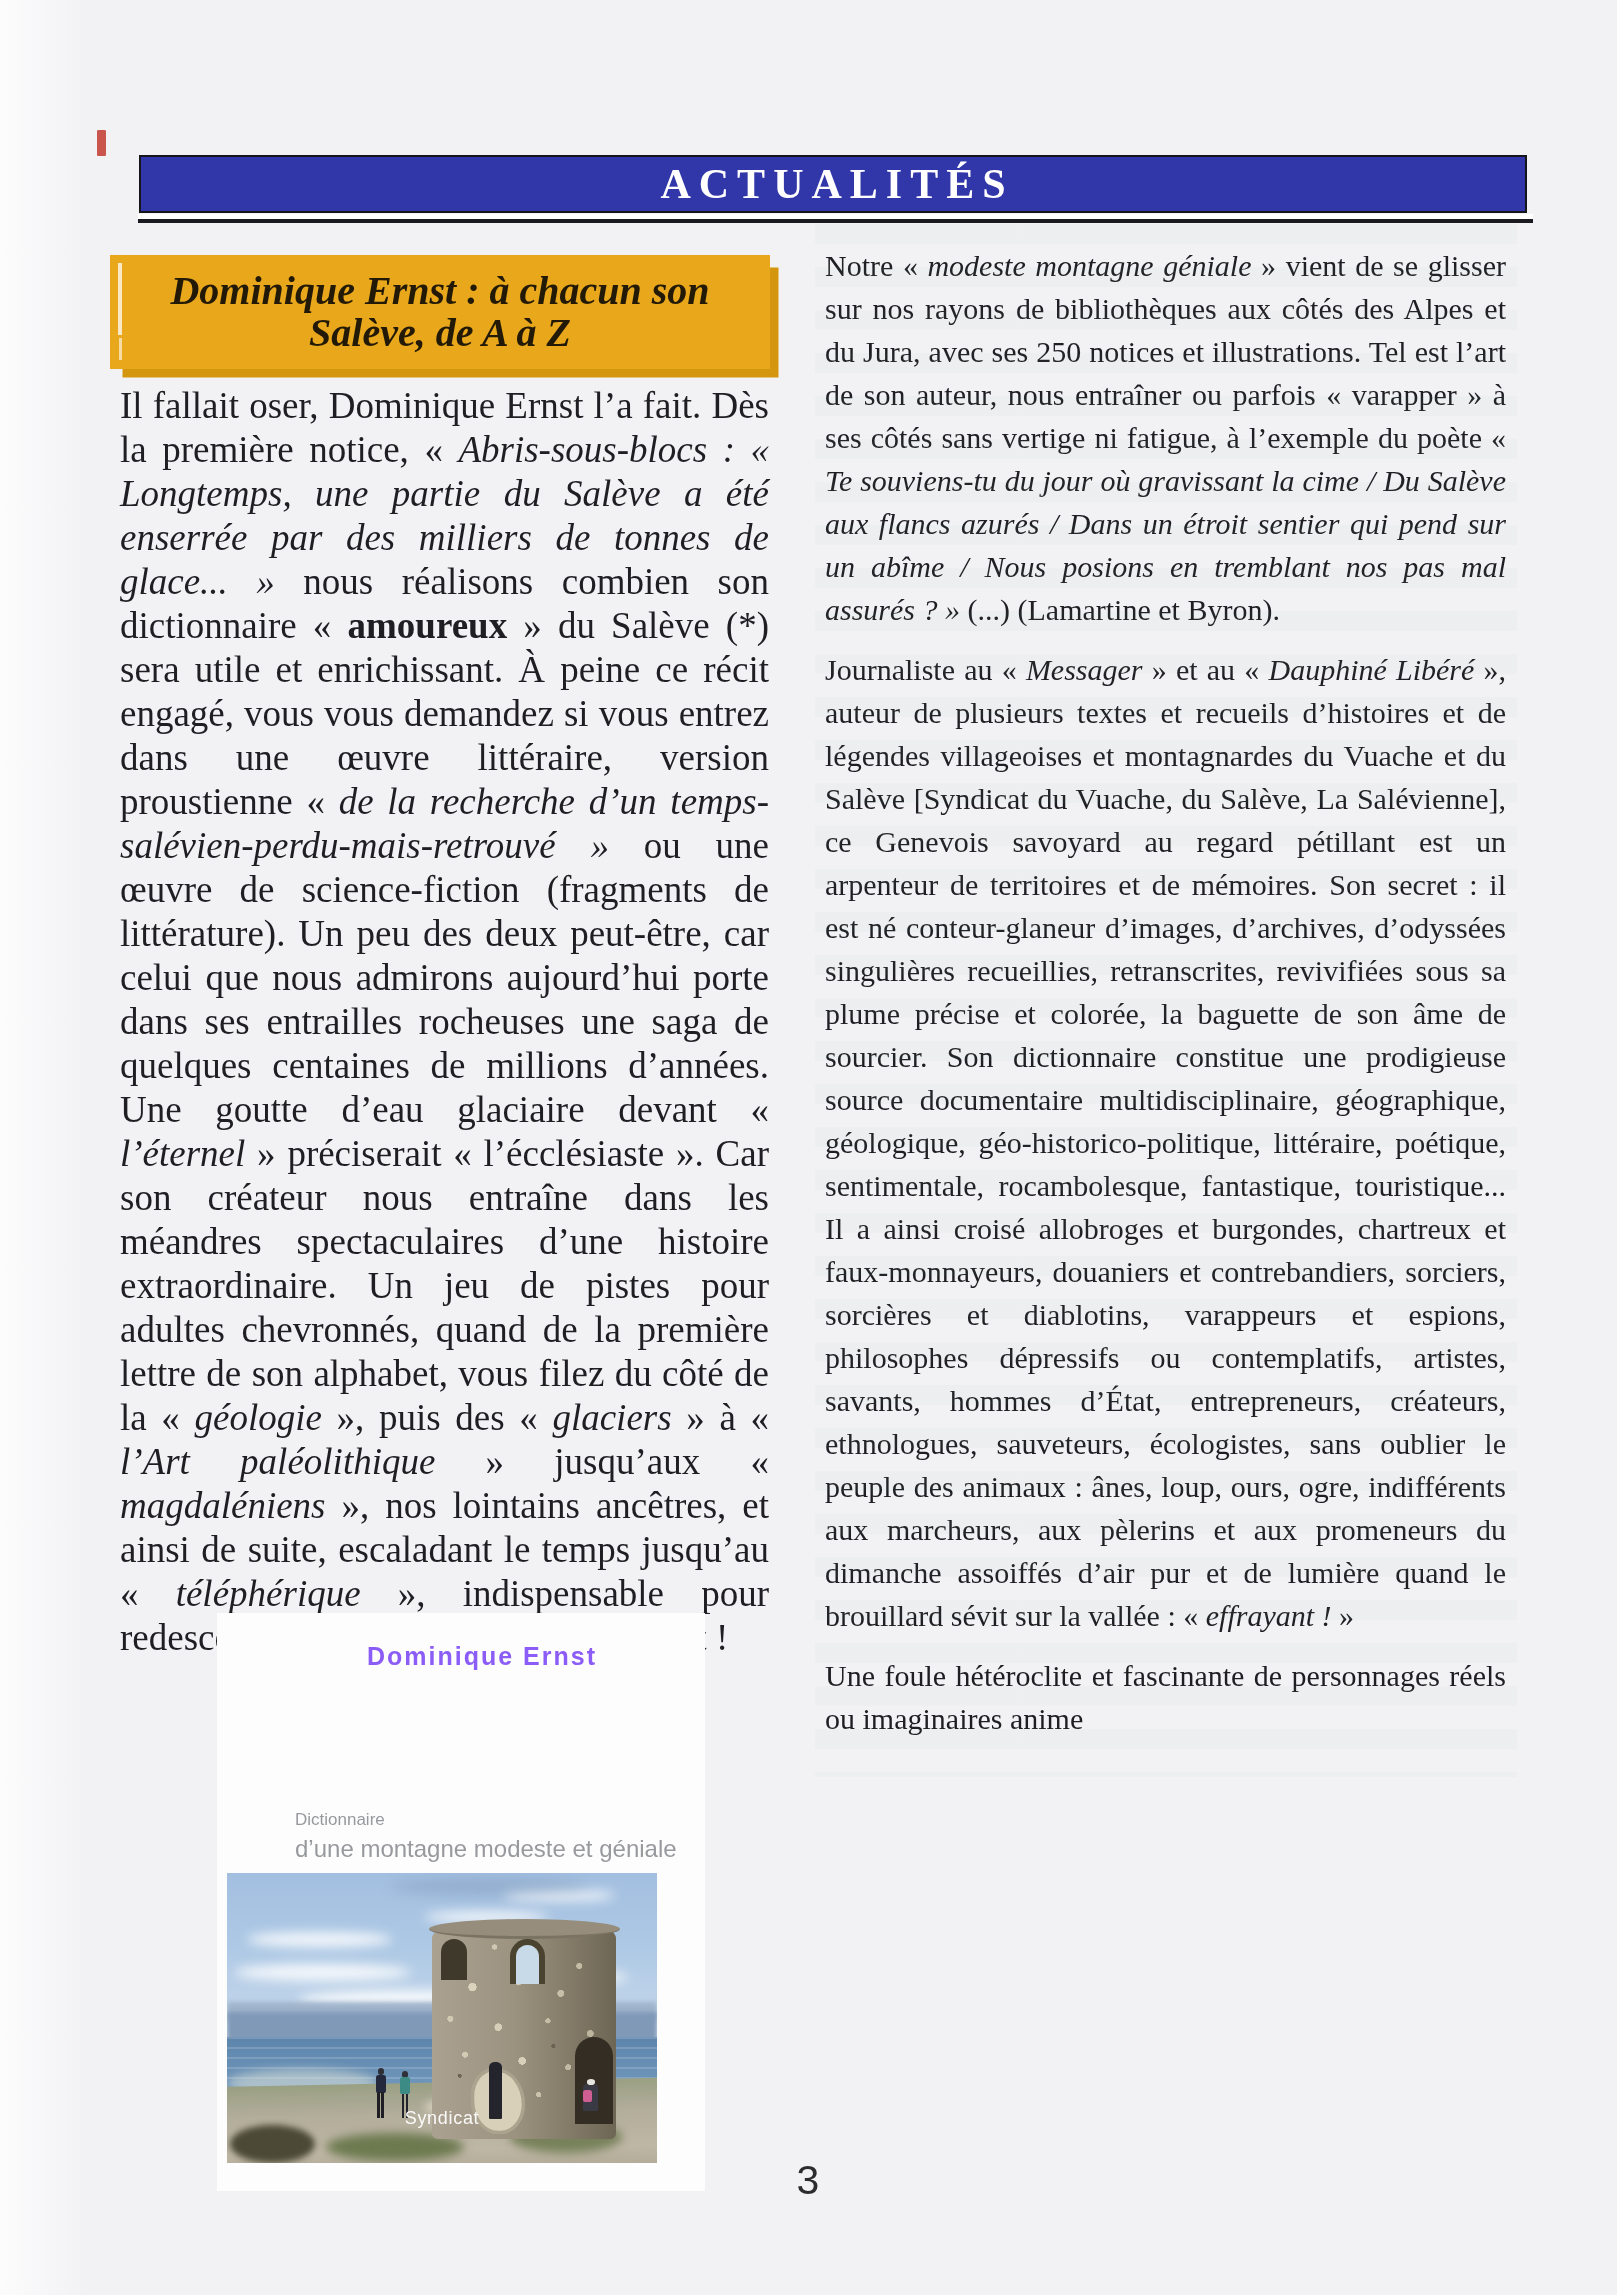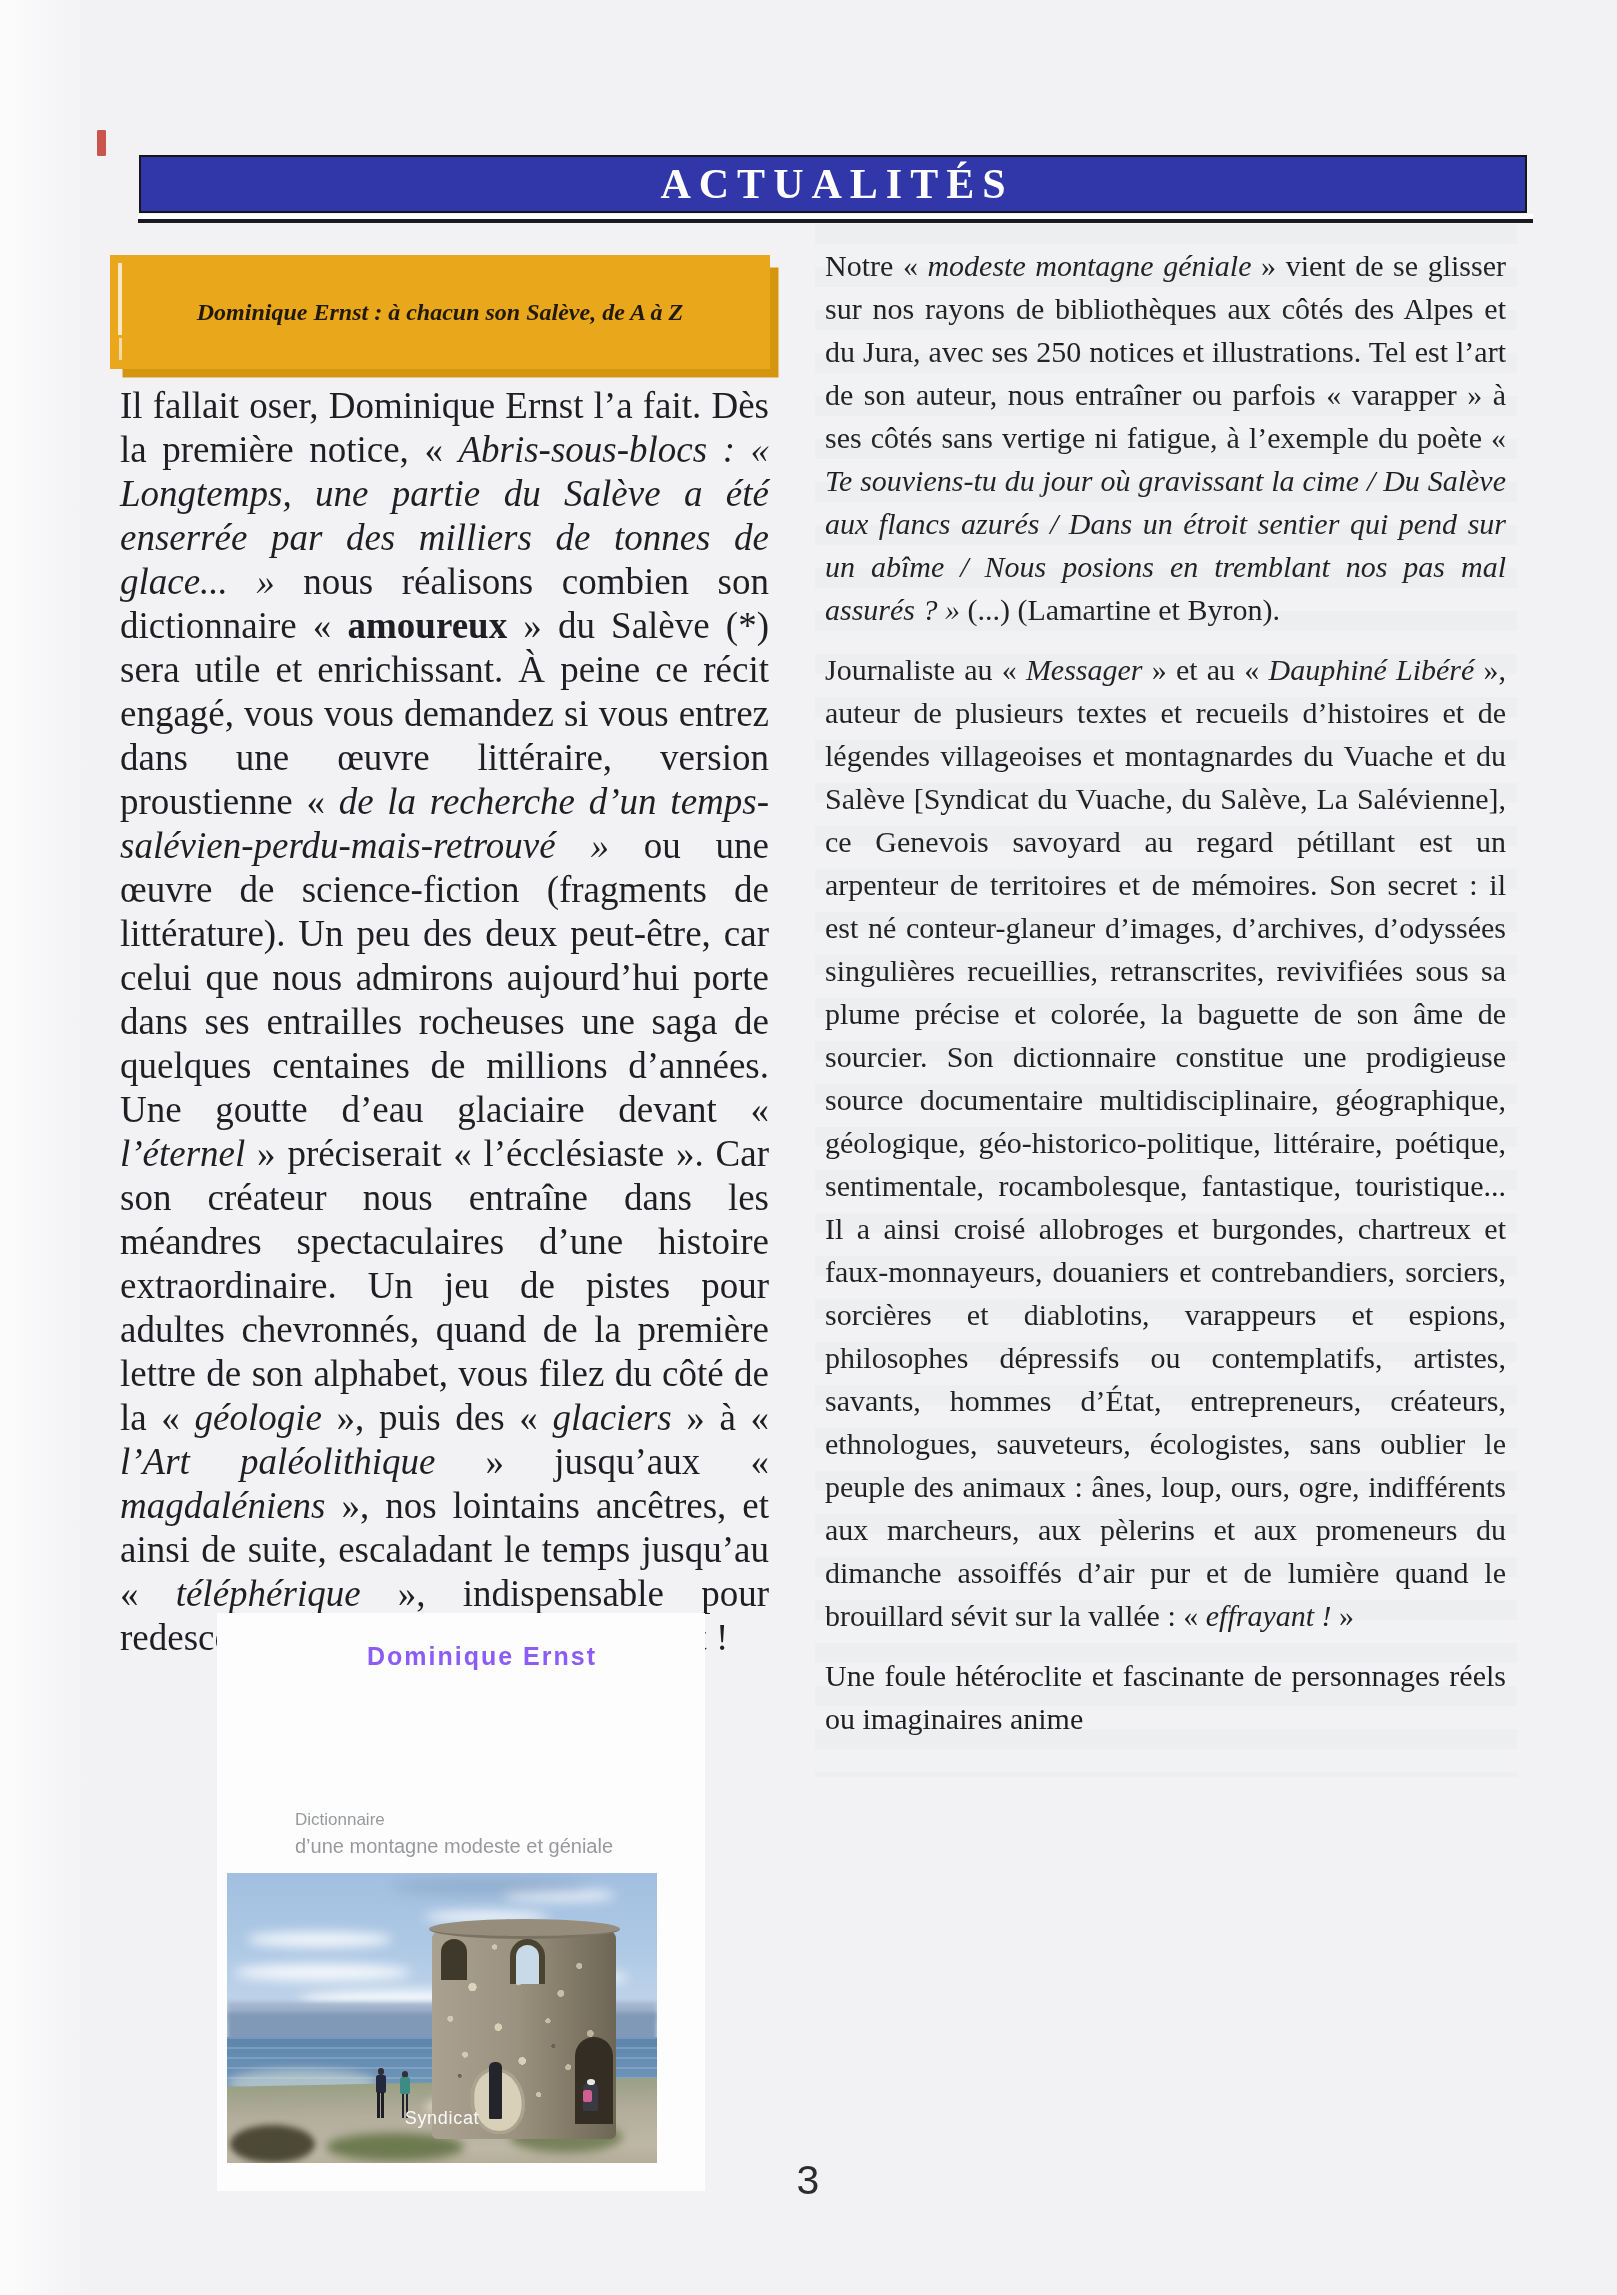--- a/index.html
+++ b/index.html
@@ -18,21 +18,21 @@
   .banner::after{content:'';position:absolute;left:-2.6px;right:-8px;top:calc(100% + 2.6px);height:5.3px;
           background:#fff;border-bottom:4.6px solid #1a1a20;}
   .banner-title{color:#ffffff;font-weight:bold;font-size:42px;letter-spacing:8px;padding-left:8px;}
 
   
   .headline-box{position:absolute;left:110px;top:255px;width:660px;height:114px;background:#e9a71c;
           box-shadow:10.5px 10.5px 0 -2px #d4960e;display:flex;align-items:center;justify-content:center;
           text-align:center;padding:0 18.4px;box-sizing:border-box;}
   .headline-box::before{content:'';position:absolute;left:8px;top:8px;width:4px;height:72px;background:rgba(255,255,255,.75);}
   .headline-box::after{content:'';position:absolute;left:8.5px;bottom:9.2px;width:3.3px;height:22.3px;background:rgba(255,255,255,.6);}
-  .headline{font-size:24px;font-weight:bold;font-style:italic;color:#221a06;line-height:42px;text-align:center;}
+  .headline{font-size:40px;font-weight:bold;font-style:italic;color:#221a06;line-height:42px;text-align:center;}
 
   
   .col{position:absolute;text-align:justify;}
   .col .para{margin:0 0 17px 0;}
   .left{left:120px;top:384px;width:649px;font-size:37px;line-height:44px;}
   .right{left:825px;top:244px;width:681px;font-size:30px;line-height:43px;}
   .right::before{content:'';position:absolute;inset:-20px -10.5px;pointer-events:none;
       background:repeating-linear-gradient(180deg,rgba(120,158,135,.045) 0 20px,rgba(0,0,0,0) 20px 43px);}
   .it{font-style:italic;}
   .bd{font-weight:bold;}
@@ -41,21 +41,21 @@
   .cover{position:absolute;left:217px;top:1613px;width:488px;height:578px;background:#fdfdfe;}
   .cover-author{position:absolute;left:0;right:108px;top:29px;text-align:right;
       font-family:"Liberation Sans",sans-serif;font-weight:bold;font-size:25px;letter-spacing:2px;color:#8b5cf6;}
   .cover-title1{position:absolute;left:0;right:112px;top:76px;text-align:right;line-height:1;
       font-family:"Liberation Sans",sans-serif;font-weight:bold;font-size:68px;letter-spacing:-1.3px;color:#d1202f;}
   .cover-title2{position:absolute;left:0;right:111px;top:156px;text-align:right;line-height:1;
       font-family:"Liberation Sans",sans-serif;font-weight:bold;font-size:53px;letter-spacing:-2px;color:#d1202f;}
   .cover-sub1{position:absolute;left:78px;top:197px;font-family:"Liberation Sans",sans-serif;
       font-size:17px;color:#97999d;}
   .cover-sub2{position:absolute;left:78px;top:222px;font-family:"Liberation Sans",sans-serif;
-      font-size:20px;color:#97999d;}
+      font-size:24px;color:#97999d;}
 
   
   .photo{position:absolute;left:10px;top:260px;width:430px;height:290px;overflow:hidden;
       background:linear-gradient(180deg,#a3bfe0 0%,#aec9e5 26%,#c0d4ea 46%,#d9e5f1 58%);}
   .photo > div{position:absolute;}
   .cloud{background:rgba(255,255,255,.85);border-radius:50%;filter:blur(6px);}
   .c1{left:20px;top:59px;width:145px;height:14.5px;}
   .c2{left:6.6px;top:91px;width:177px;height:17px;}
   .c3{left:197px;top:38px;width:125px;height:12px;}
   .c4{left:276px;top:17px;width:112px;height:10.5px;}

